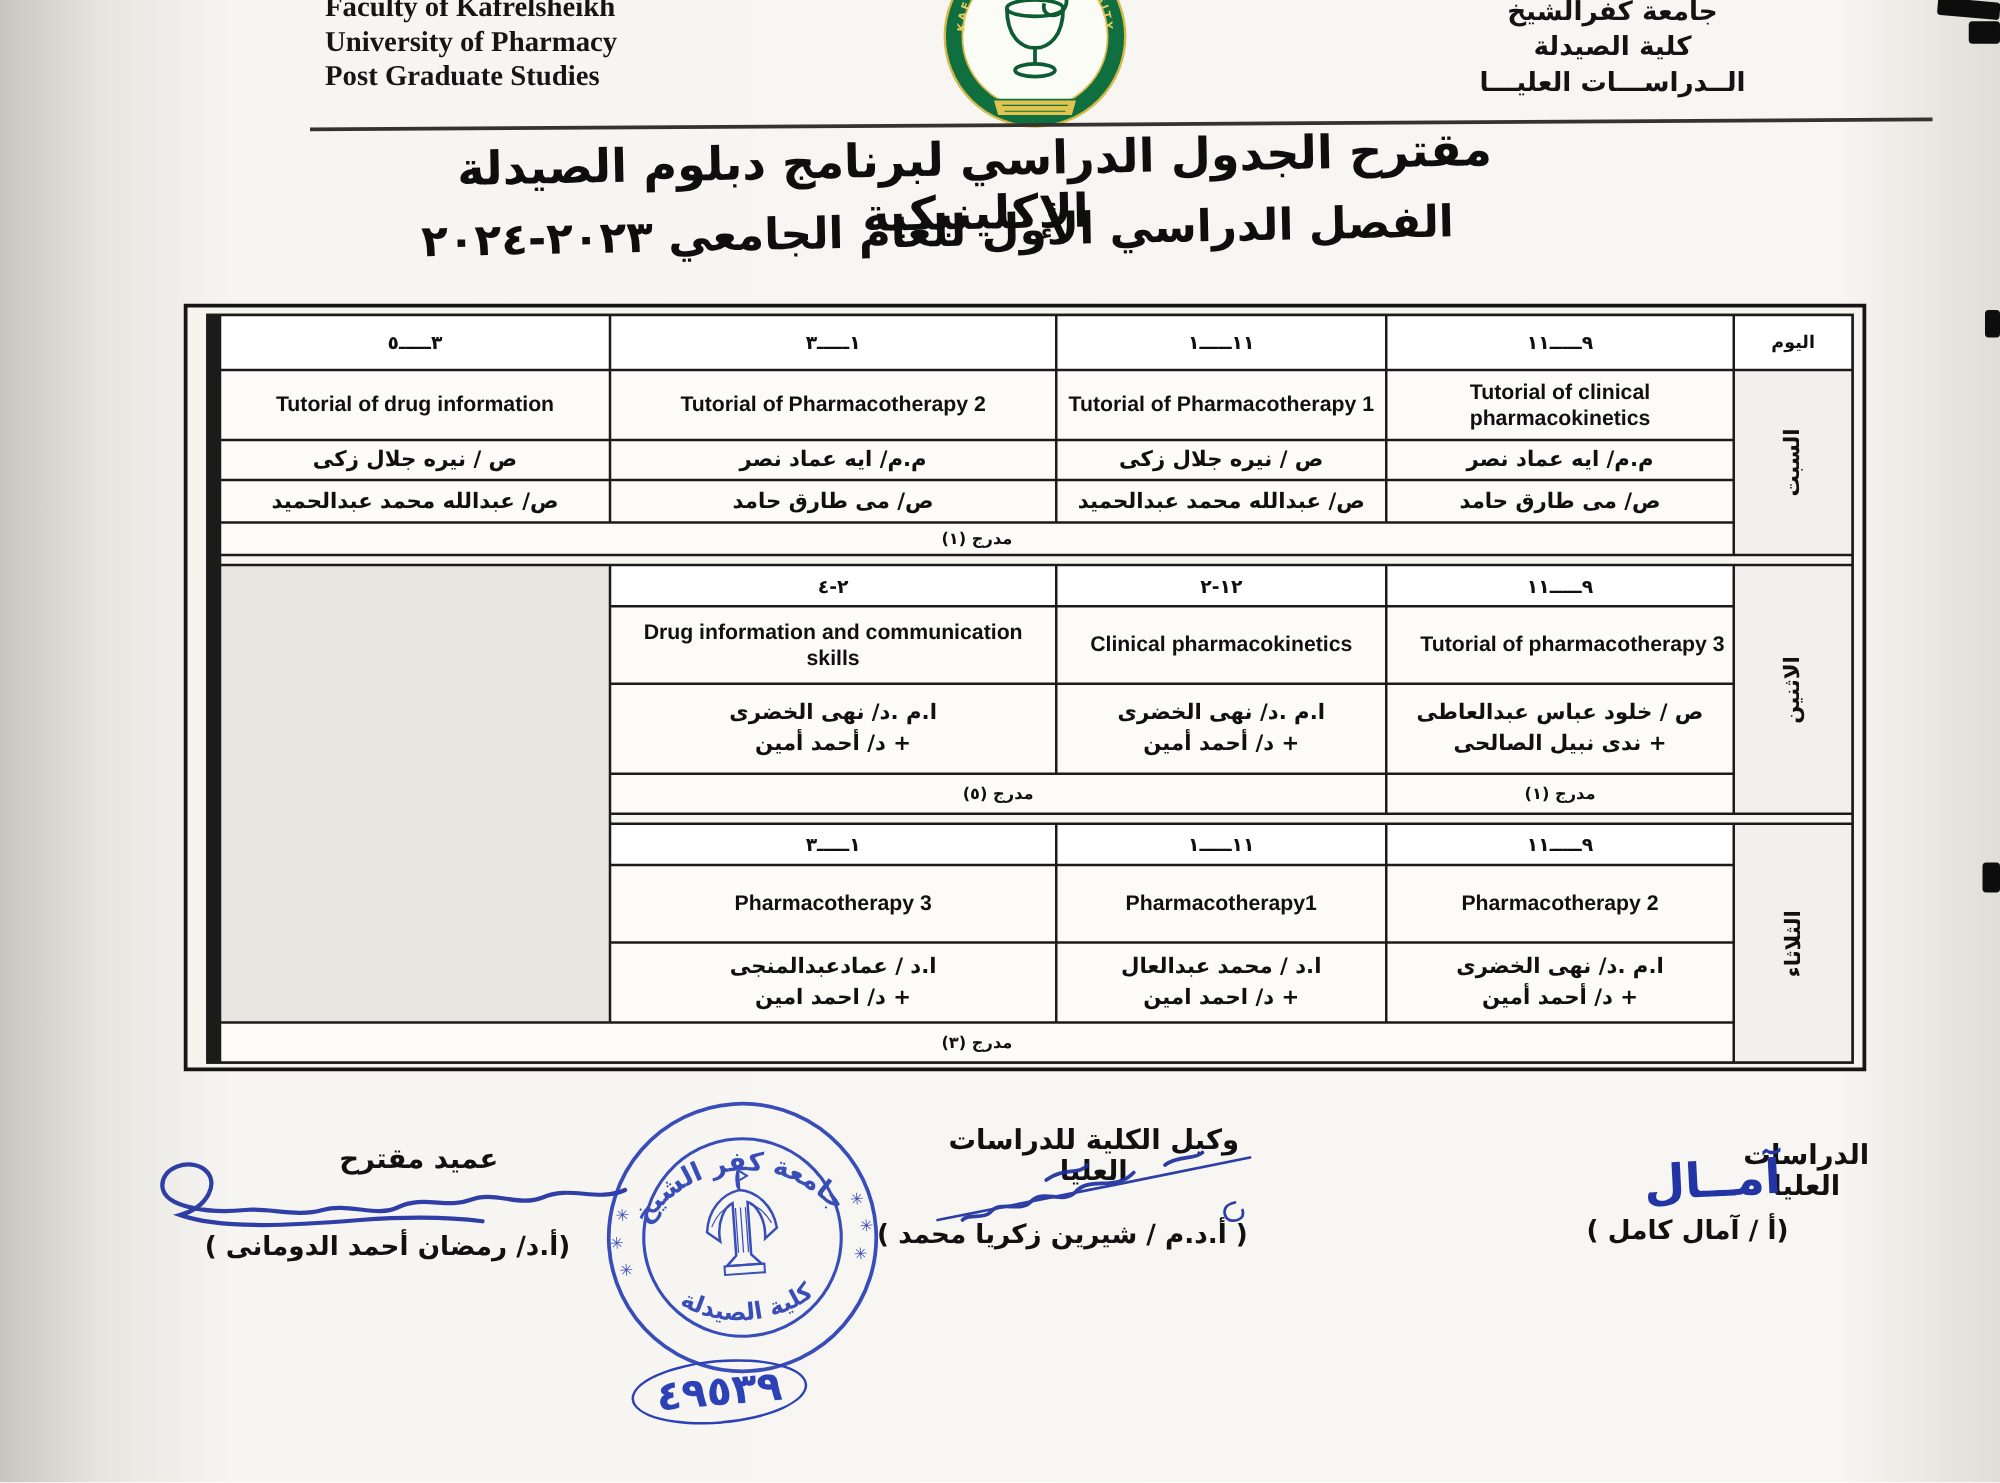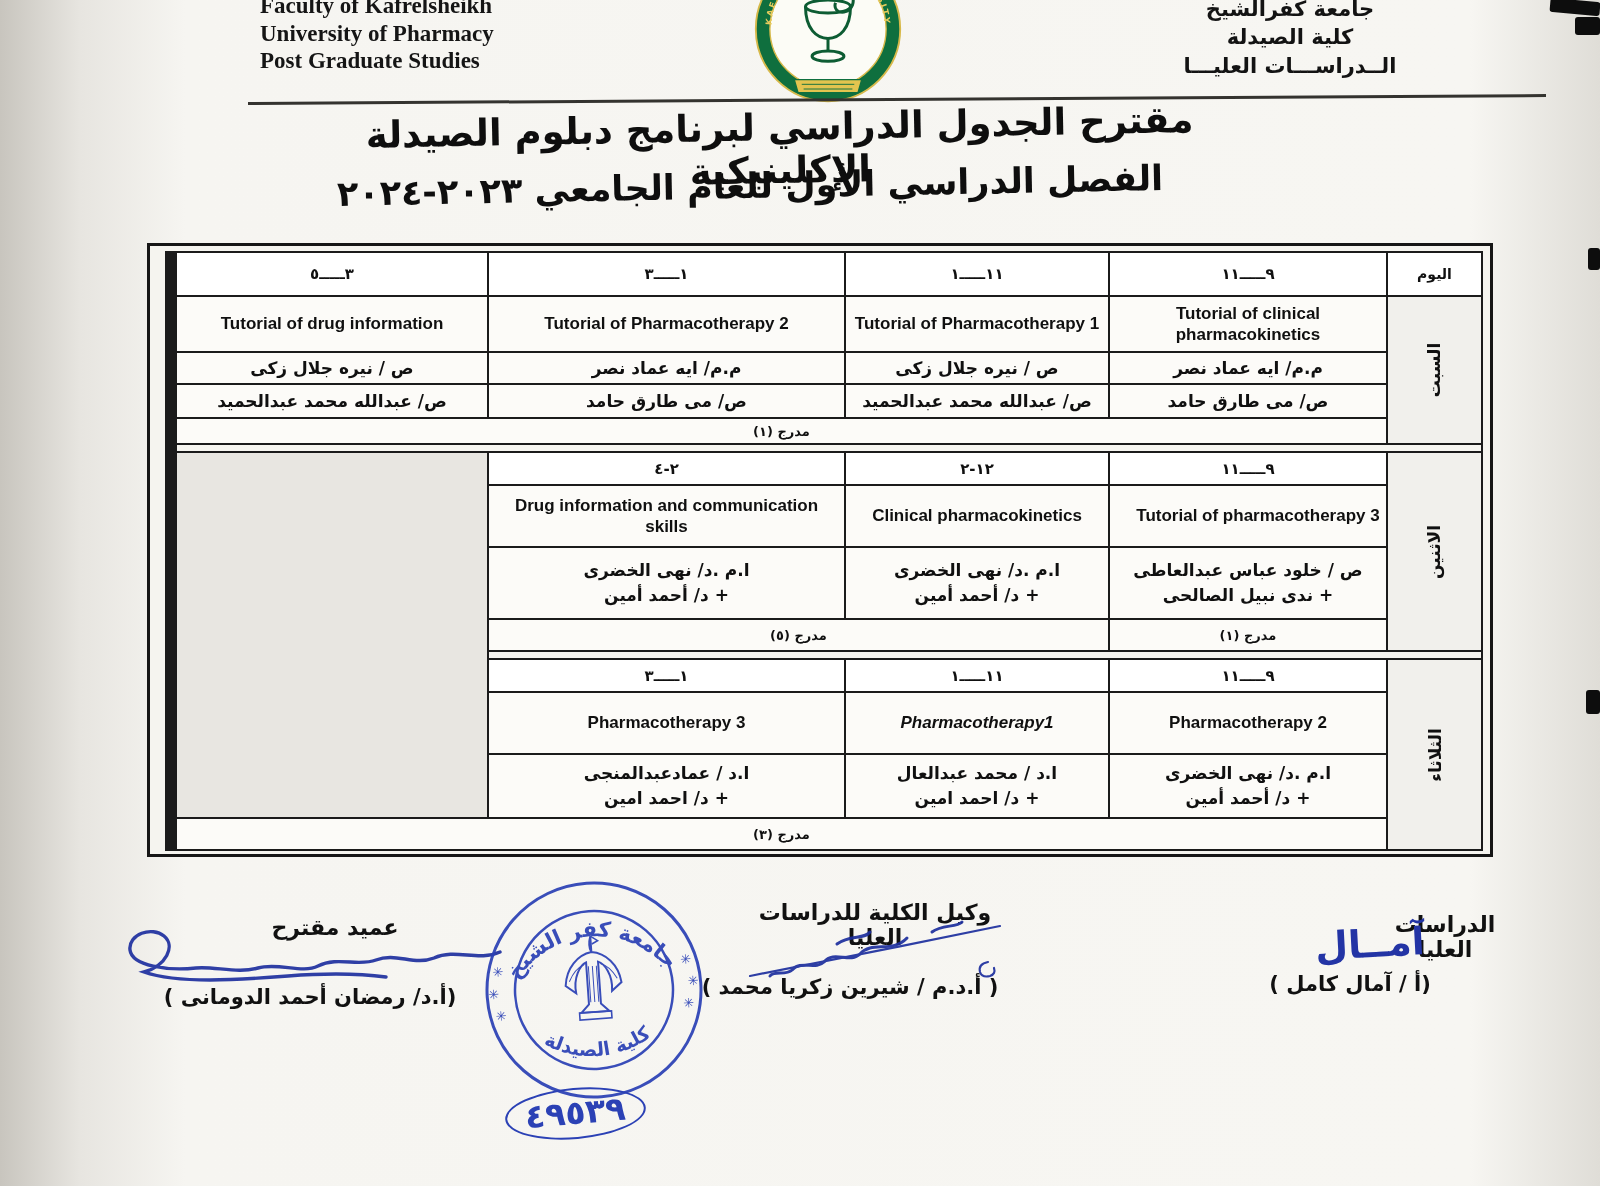--- a/index.html
+++ b/index.html
@@ -137,21 +137,21 @@
 
       <div class="sep" style="grid-area:11/1/12/5;"></div>
 
       <div class="cell daycell" style="grid-area:12/1/16/2;">
         <span>الثلاثاء</span>
       </div>
       <div class="cell gray t-time" style="grid-area:12/2/13/3;">٩ـــــ١١</div>
       <div class="cell gray t-time" style="grid-area:12/3/13/4;">١١ـــــ١</div>
       <div class="cell gray t-time" style="grid-area:12/4/13/5;">١ـــــ٣</div>
       <div class="cell t-en" style="grid-area:13/2/14/3;">Pharmacotherapy 2</div>
-      <div class="cell t-en" style="grid-area:13/3/14/4;font-style:italic;">Pharmacotherapy1</div>
+      <div class="cell t-en" style="grid-area:13/3/14/4;">Pharmacotherapy1</div>
       <div class="cell t-en" style="grid-area:13/4/14/5;">Pharmacotherapy 3</div>
       <div class="cell t-ar two-line" style="grid-area:14/2/15/3;">
         <span>ا.م .د/ نهى الخضرى</span>
         <span>+ د/ أحمد أمين</span>
       </div>
       <div class="cell t-ar two-line" style="grid-area:14/3/15/4;">
         <span>ا.د / محمد عبدالعال</span>
         <span>+ د/ احمد امين</span>
       </div>
       <div class="cell t-ar two-line" style="grid-area:14/4/15/5;">

